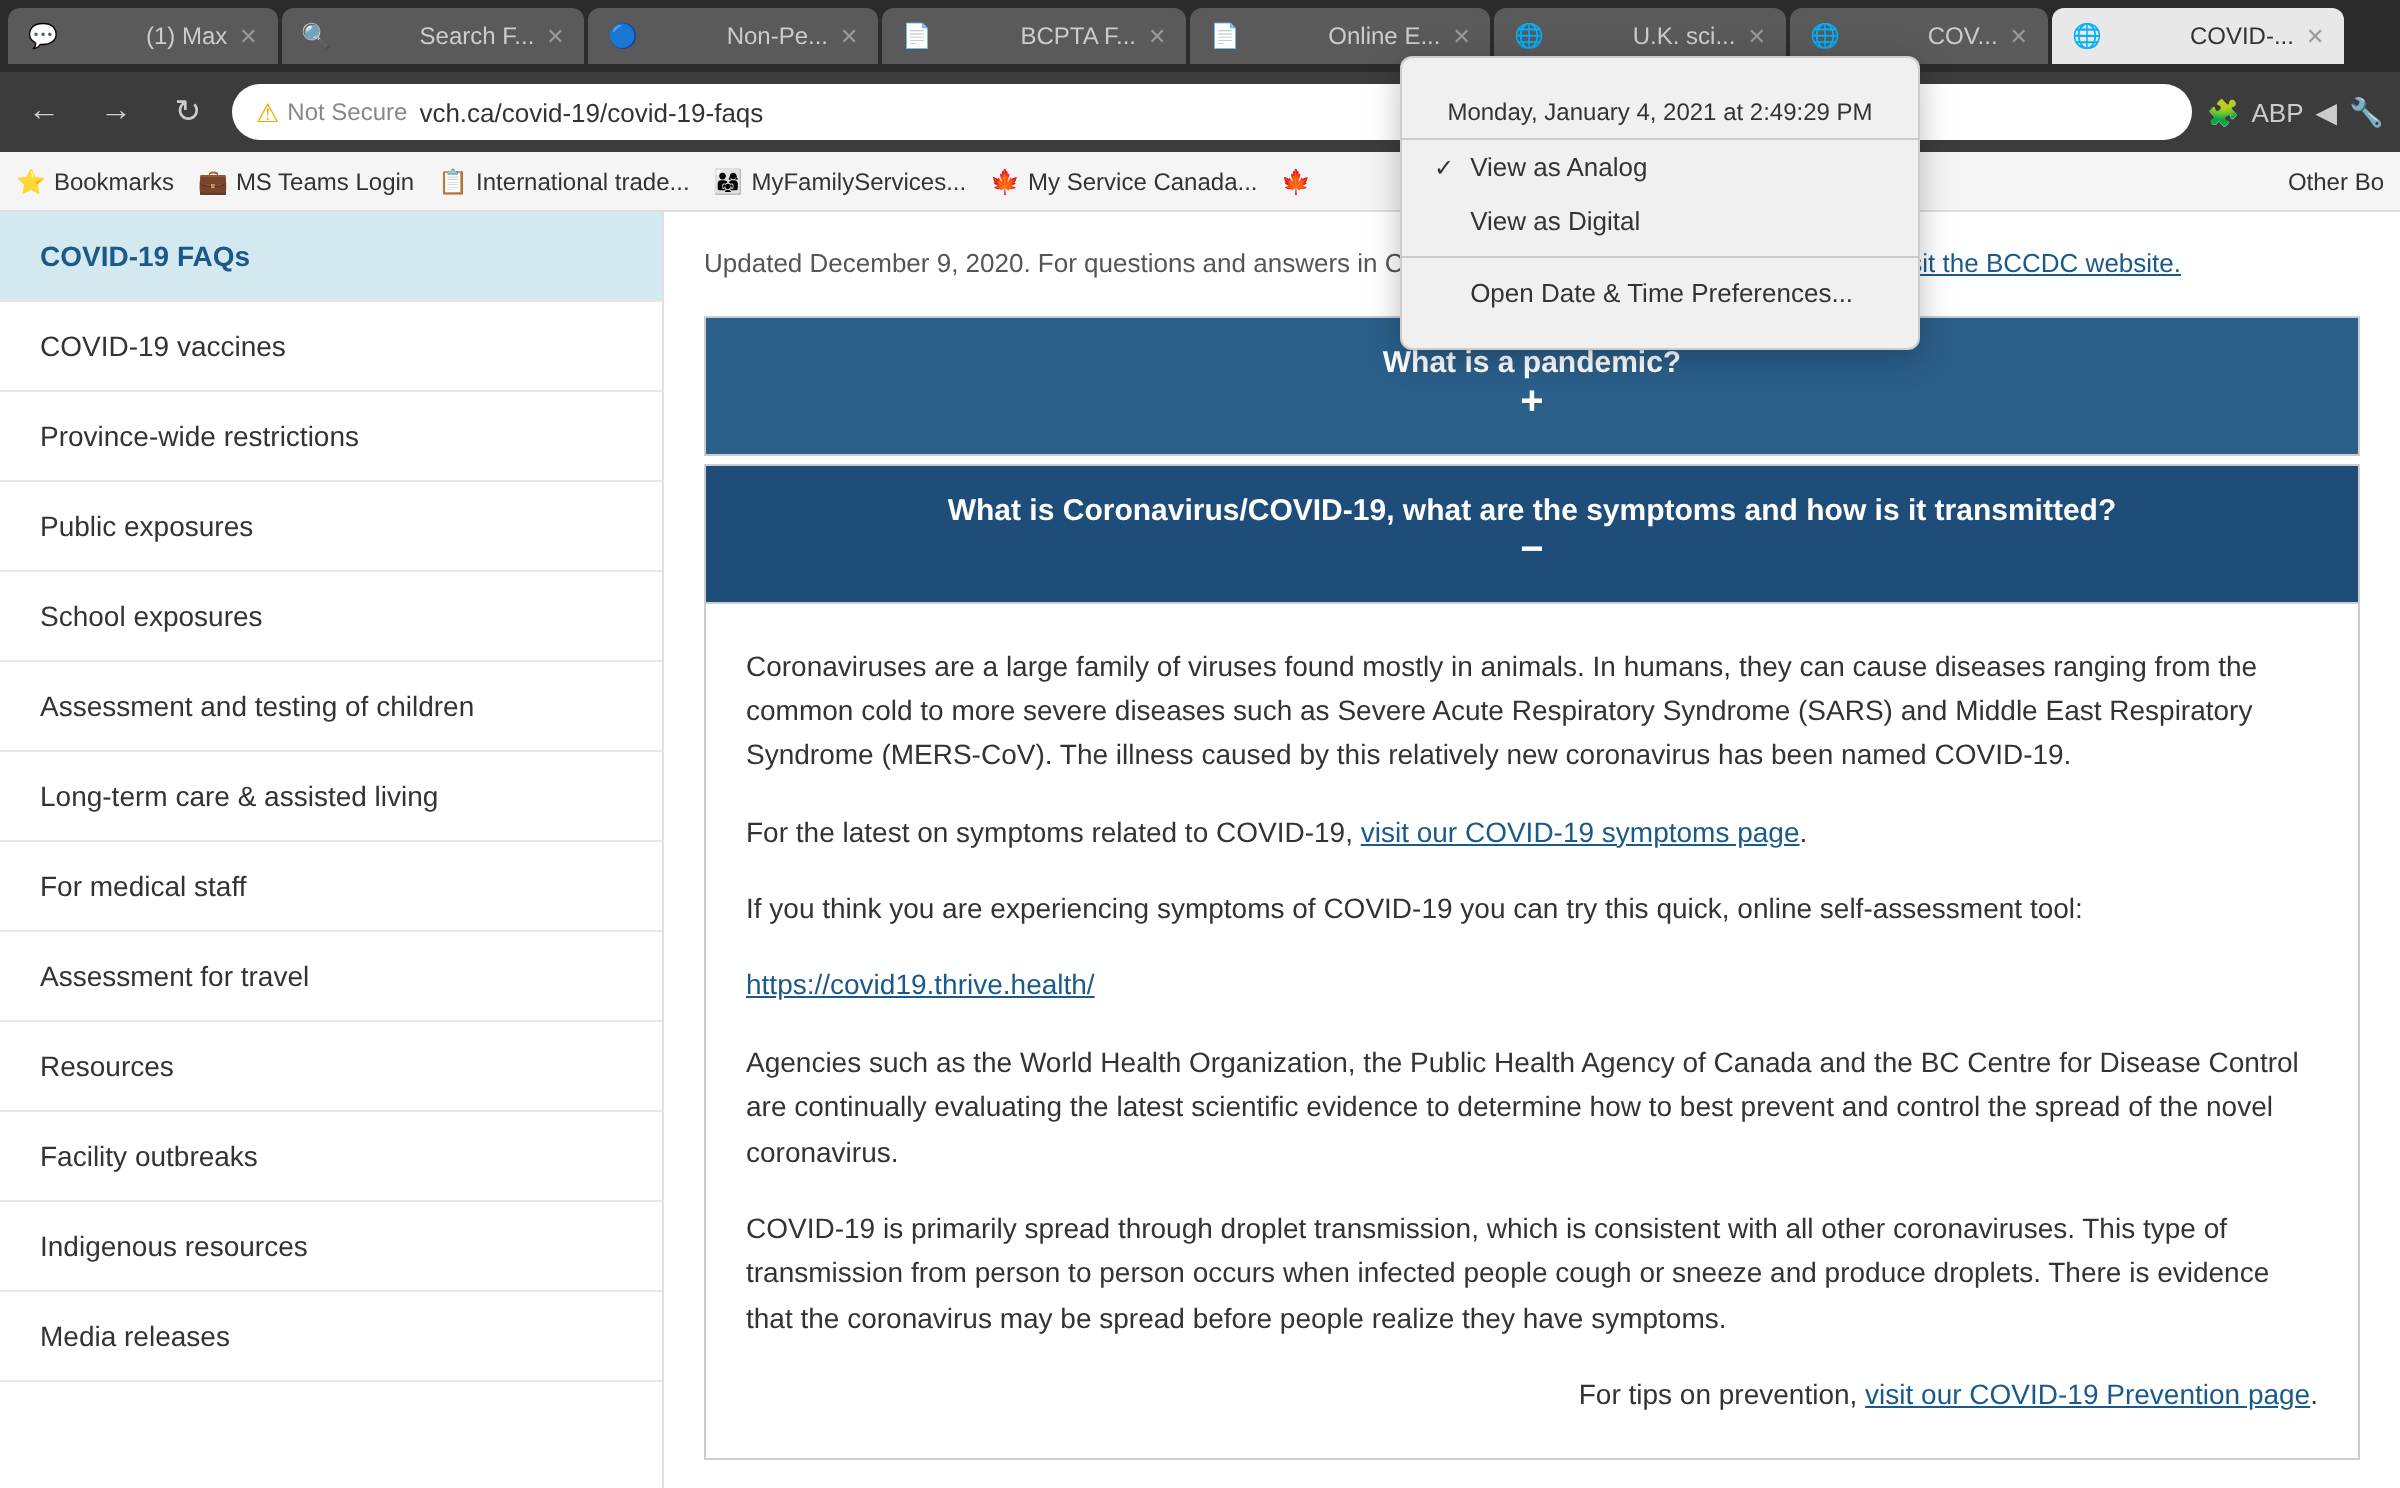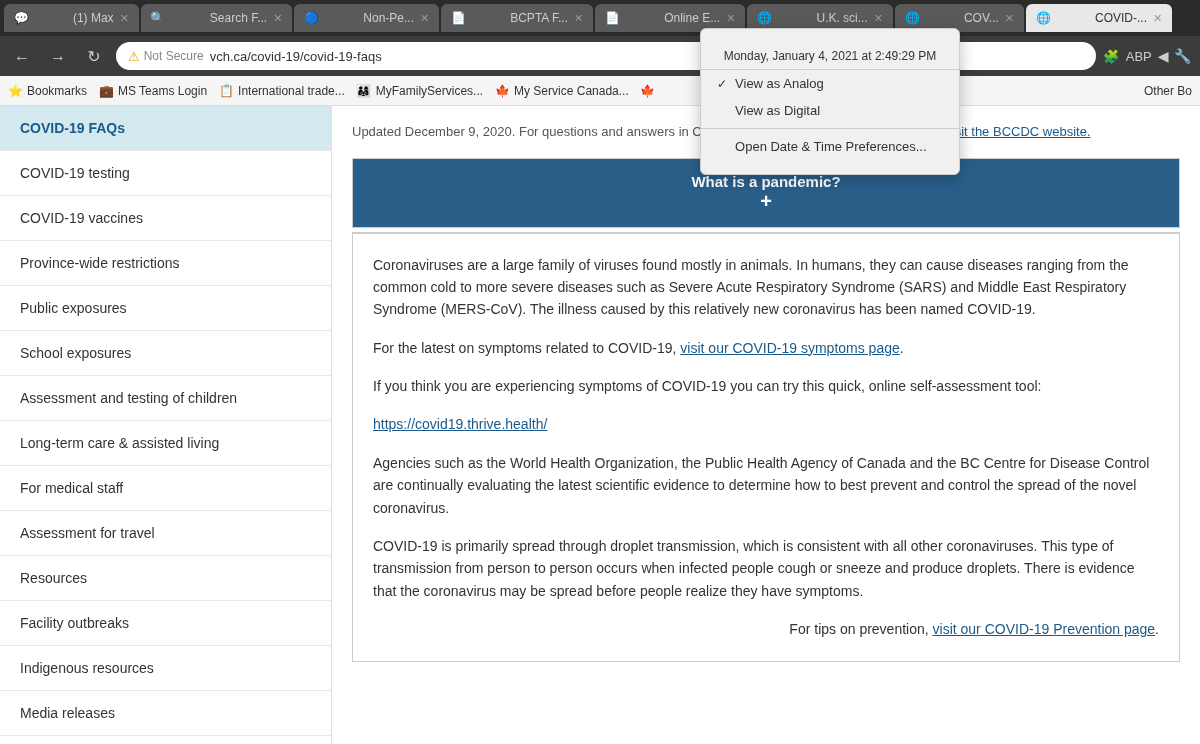--- a/index.html
+++ b/index.html
@@ -341,21 +341,20 @@
   <div class="dropdown-item">
     <span class="checkmark" style="opacity:0;">✓</span>
     <span>Open Date &amp; Time Preferences...</span>
   </div>
 </div>
 
 <div class="page-container">
 
   <nav class="sidebar">
     <a class="sidebar-item active">COVID-19 FAQs</a>
-    <a class="sidebar-item">COVID-19 testing</a>
     <a class="sidebar-item">COVID-19 vaccines</a>
     <a class="sidebar-item">Province-wide restrictions</a>
     <a class="sidebar-item">Public exposures</a>
     <a class="sidebar-item">School exposures</a>
     <a class="sidebar-item">Assessment and testing of children</a>
     <a class="sidebar-item">Long-term care &amp; assisted living</a>
     <a class="sidebar-item">For medical staff</a>
     <a class="sidebar-item">Assessment for travel</a>
     <a class="sidebar-item">Resources</a>
     <a class="sidebar-item">Facility outbreaks</a>
@@ -372,20 +371,24 @@
       </p>
 
       <div class="faq-item">
         <div class="faq-header collapsed">
           <span>What is a pandemic?</span>
           <span class="faq-toggle">+</span>
         </div>
       </div>
 
       <div class="faq-item">
+        <div class="faq-header expanded">
+          <span>What is Coronavirus/COVID-19, what are the symptoms and how is it transmitted?</span>
+          <span class="faq-toggle">−</span>
+        </div>
         <div class="faq-content">
           <p>Coronaviruses are a large family of viruses found mostly in animals. In humans, they can cause diseases ranging from the common cold to more severe diseases such as Severe Acute Respiratory Syndrome (SARS) and Middle East Respiratory Syndrome (MERS-CoV). The illness caused by this relatively new coronavirus has been named COVID-19.</p>
           <p>For the latest on symptoms related to COVID-19, <a href="#">visit our COVID-19 symptoms page</a>.</p>
           <p>If you think you are experiencing symptoms of COVID-19 you can try this quick, online self-assessment tool:</p>
           <p><a href="#">https://covid19.thrive.health/</a></p>
           <p>Agencies such as the World Health Organization, the Public Health Agency of Canada and the BC Centre for Disease Control are continually evaluating the latest scientific evidence to determine how to best prevent and control the spread of the novel coronavirus.</p>
           <p>COVID-19 is primarily spread through droplet transmission, which is consistent with all other coronaviruses. This type of transmission from person to person occurs when infected people cough or sneeze and produce droplets. There is evidence that the coronavirus may be spread before people realize they have symptoms.</p>
           <p>For tips on prevention, <a href="#">visit our COVID-19 Prevention page</a>.</p>
         </div>
       </div>

